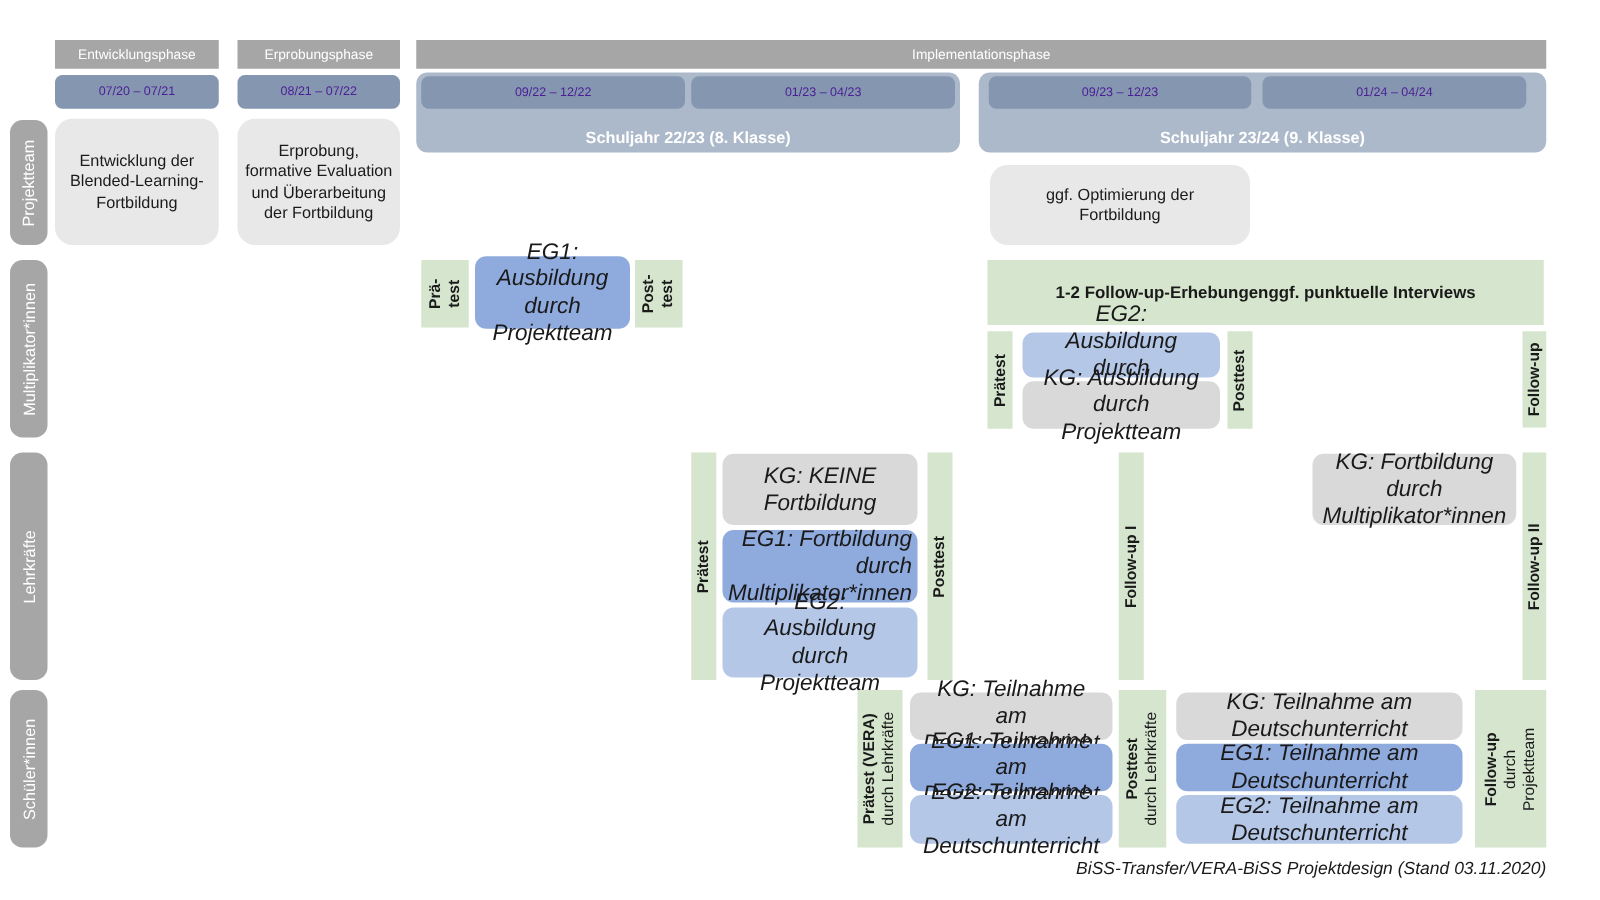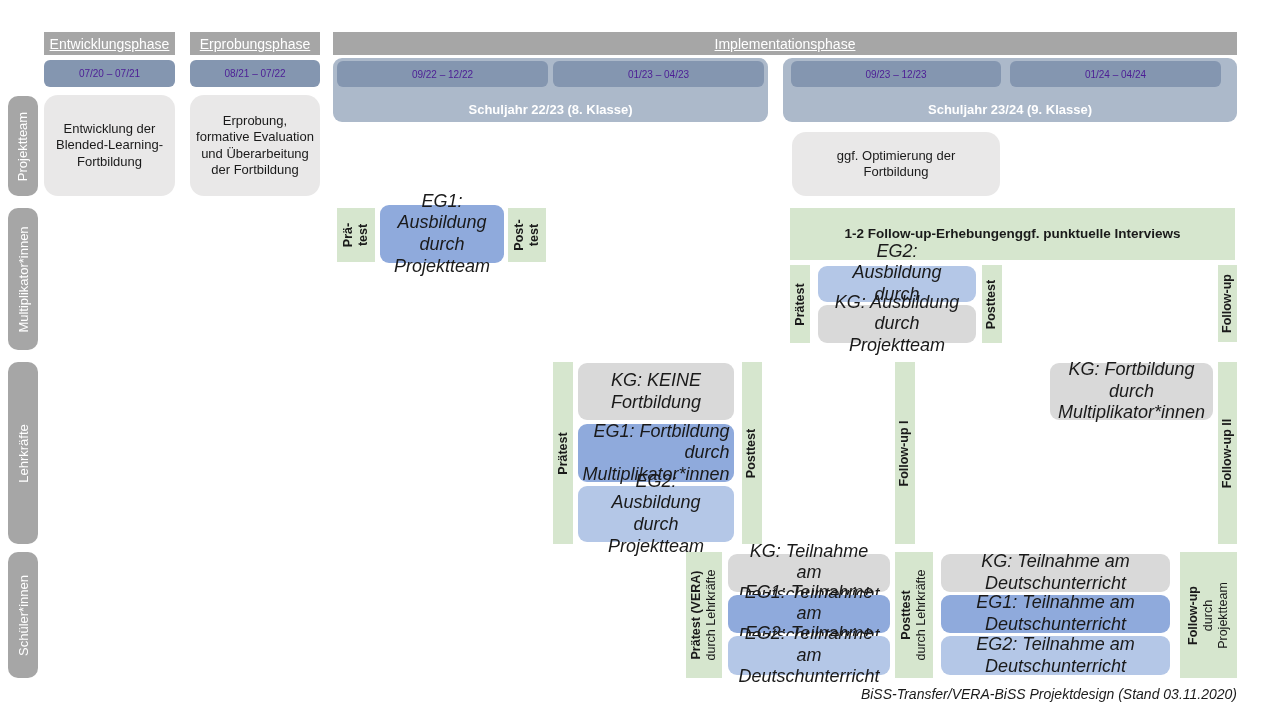--- a/index.html
+++ b/index.html
@@ -3,22 +3,22 @@
 <meta charset="utf-8">
 <title>BiSS-Transfer/VERA-BiSS Projektdesign</title>
 <style>
   * { margin:0; padding:0; box-sizing:border-box; }
   html,body { width:1280px; height:720px; background:#ffffff; overflow:hidden;
               font-family:"Liberation Sans", sans-serif; color:var(--text-dark,#1a1a1a); }
   .abs { position:absolute; }
   .canvas { position:relative; width:1280px; height:720px; background:#fff; }
 
   
-  .phase-hdr { background:var(--bar-gray); color:#fff; font-size:14px;
-               display:flex; align-items:center; justify-content:center;text-decoration:underline; }
+  .phase-hdr { background:var(--bar-gray); color:#fff; font-size:11px;
+               display:flex; align-items:center; justify-content:center; }
 
   
   .date-bar { background:var(--date-blue); color:#4c1d95; font-size:10px;
               border-radius:6px; display:flex; align-items:center; justify-content:center; }
 
   
   .sy { background:var(--schuljahr-blue); border-radius:9px; }
   .sy-label { position:absolute; left:0; right:0; bottom:5px; text-align:center;
               color:#fff; font-weight:bold; font-size:13px; }
 

